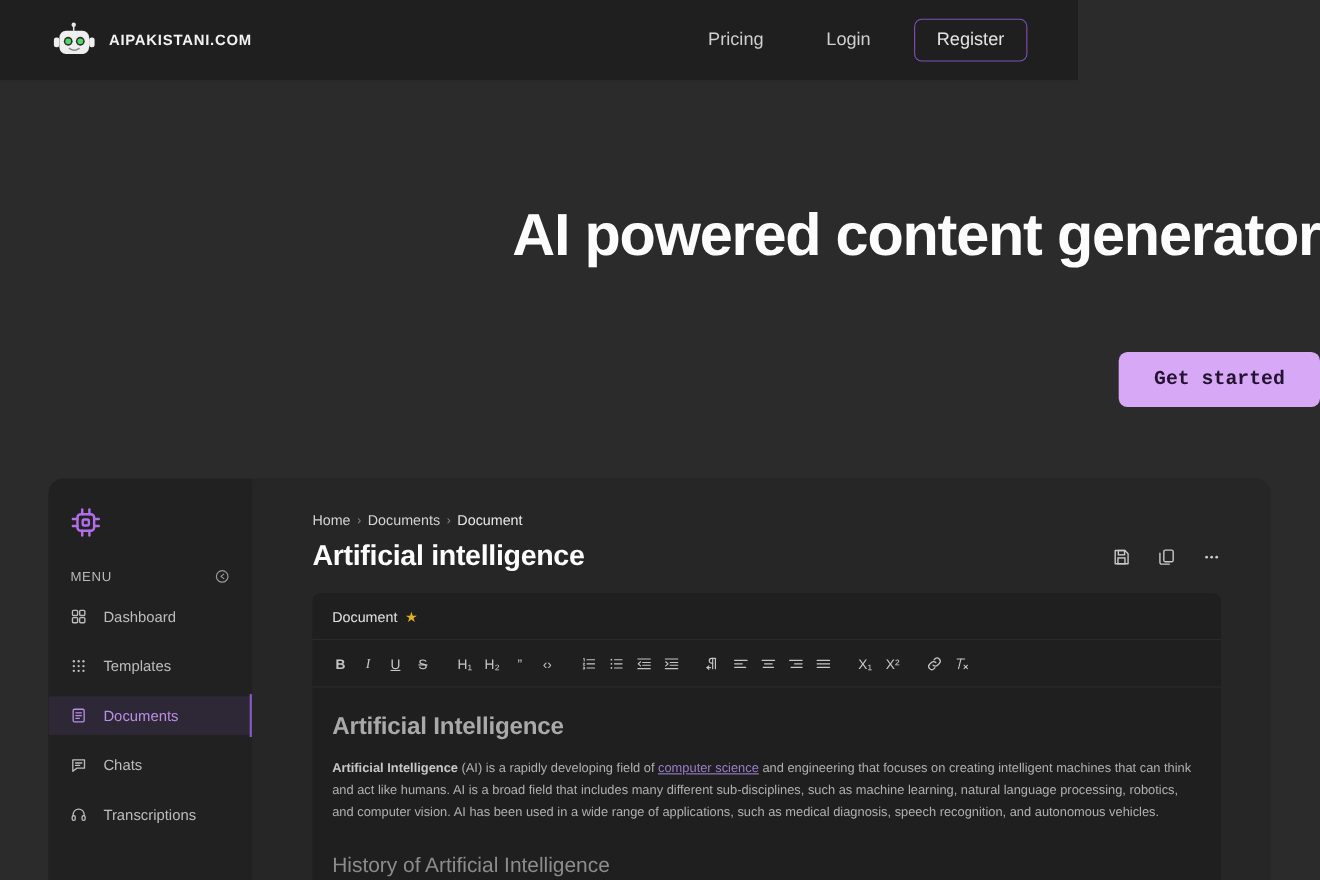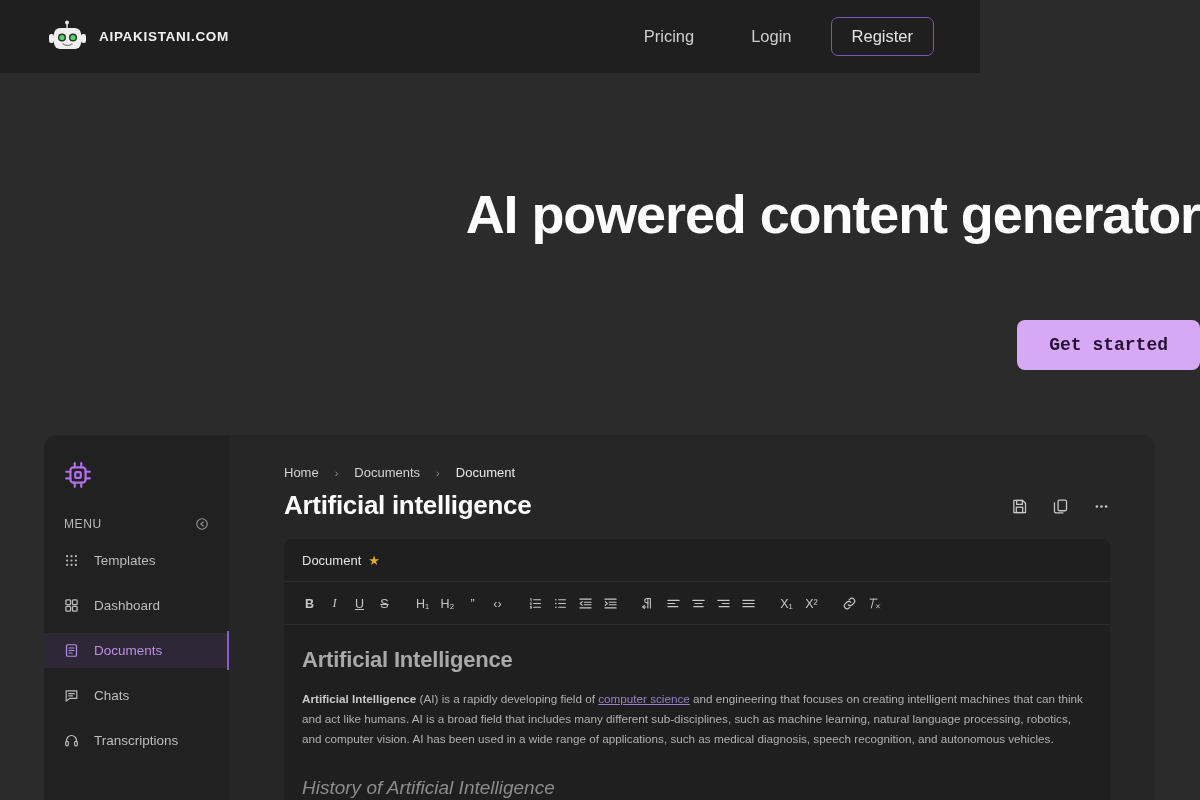--- a/index.html
+++ b/index.html
@@ -92,21 +92,21 @@
   .nav-item.active .ic{ color:#b98ee6; }
   .nav-item.active::after{
     content:""; position:absolute; right:0; top:-2px; bottom:-2px;
     width:2px; background:#8b5cc7;
   }
 
   .main{
     flex:1; background:#262626; border-radius:14px 14px 0 0;
     padding:30px 45px 0 55px; position:relative;
   }
-  .crumbs{ display:flex; align-items:center; gap:16px; color:#d3d3d3; font-size:13px; }
+  .crumbs{ display:flex; align-items:center; gap:6px; color:#d3d3d3; font-size:13px; }
   .crumbs .sep{ color:#8f8f8f; font-size:11px; }
   .crumb{ cursor:pointer; }
   .crumb.last{ color:#e8e8e8; }
 
   .doc-head{ display:flex; align-items:flex-end; margin-top:10px; }
   .doc-title{ color:#fdfdfd; font-size:26px; font-weight:bold; letter-spacing:-.3px; }
   .doc-actions{ margin-left:auto; display:flex; align-items:center; gap:24px; padding-bottom:6px; }
   .doc-actions .act{ color:#c9c9c9; display:flex; cursor:pointer; }
 
   .editor{
@@ -134,21 +134,21 @@
   .tbtn.u{ text-decoration:underline; }
   .tbtn.s{ text-decoration:line-through; }
 
   .ed-body{ padding:22px 22px 0 18px; }
   .h-1{ color:#a9a9a9; font-size:22px; font-weight:bold; letter-spacing:-.2px; }
   .para{
     margin-top:16px; color:#b0b0b0; font-size:11.7px; line-height:1.72;
   }
   .para b{ color:#c8c8c8; }
   .para a{ color:#9b7fc9; text-decoration:underline; }
-  .h-2{ margin-top:28px; color:#8c8c8c; font-size:19px;font-style:italic; }
+  .h-2{ margin-top:28px; color:#8c8c8c; font-size:19px; }
 </style>
 </head>
 <body>
 
 <div class="topnav">
   <div class="brand">
     <span class="brand-mark">
       <svg width="44" height="34" viewBox="0 0 44 34">
         <line x1="21" y1="2" x2="21" y2="8" stroke="#e8e8e8" stroke-width="1.4"></line>
         <circle cx="21" cy="2.5" r="2" fill="#e8e8e8"></circle>
@@ -202,47 +202,47 @@
         <svg width="14" height="14" viewBox="0 0 24 24" fill="none" stroke="currentColor" stroke-width="1.8">
           <circle cx="12" cy="12" r="9"></circle>
           <path d="M14.5 8.5 L10 12 L14.5 15.5" stroke-linecap="round" stroke-linejoin="round"></path>
         </svg>
       </span>
     </div>
 
     <div class="nav-items">
       <div class="nav-item">
         <span class="ic">
+          <svg width="15" height="15" viewBox="0 0 24 24" fill="none" stroke="currentColor" stroke-width="2">
+            <rect x="3" y="3" width="7.5" height="7.5" rx="1.4"></rect>
+            <rect x="13.5" y="3" width="7.5" height="7.5" rx="1.4"></rect>
+            <rect x="3" y="13.5" width="7.5" height="7.5" rx="1.4"></rect>
+            <rect x="13.5" y="13.5" width="7.5" height="7.5" rx="1.4"></rect>
+          </svg>
+        </span>
+        <span>Dashboard</span>
+      </div>
+
+      <div class="nav-item">
+        <span class="ic">
           <svg width="15" height="15" viewBox="0 0 24 24" fill="currentColor">
             <circle cx="5" cy="5" r="1.7"></circle>
               <circle cx="12" cy="5" r="1.7"></circle>
               <circle cx="19" cy="5" r="1.7"></circle>
             <circle cx="5" cy="12" r="1.7"></circle>
               <circle cx="12" cy="12" r="1.7"></circle>
               <circle cx="19" cy="12" r="1.7"></circle>
             <circle cx="5" cy="19" r="1.7"></circle>
               <circle cx="12" cy="19" r="1.7"></circle>
               <circle cx="19" cy="19" r="1.7"></circle>
           </svg>
         </span>
         <span>Templates</span>
       </div>
 
-      <div class="nav-item">
-        <span class="ic">
-          <svg width="15" height="15" viewBox="0 0 24 24" fill="none" stroke="currentColor" stroke-width="2">
-            <rect x="3" y="3" width="7.5" height="7.5" rx="1.4"></rect>
-            <rect x="13.5" y="3" width="7.5" height="7.5" rx="1.4"></rect>
-            <rect x="3" y="13.5" width="7.5" height="7.5" rx="1.4"></rect>
-            <rect x="13.5" y="13.5" width="7.5" height="7.5" rx="1.4"></rect>
-          </svg>
-        </span>
-        <span>Dashboard</span>
-      </div>
-
       <div class="nav-item active">
         <span class="ic">
           <svg width="15" height="15" viewBox="0 0 24 24" fill="none" stroke="currentColor" stroke-width="1.9">
             <rect x="4" y="2.8" width="16" height="18.4" rx="2"></rect>
             <line x1="8" y1="8" x2="16" y2="8" stroke-linecap="round"></line>
             <line x1="8" y1="12" x2="16" y2="12" stroke-linecap="round"></line>
             <line x1="8" y1="16" x2="13" y2="16" stroke-linecap="round"></line>
           </svg>
         </span>
         <span>Documents</span>

